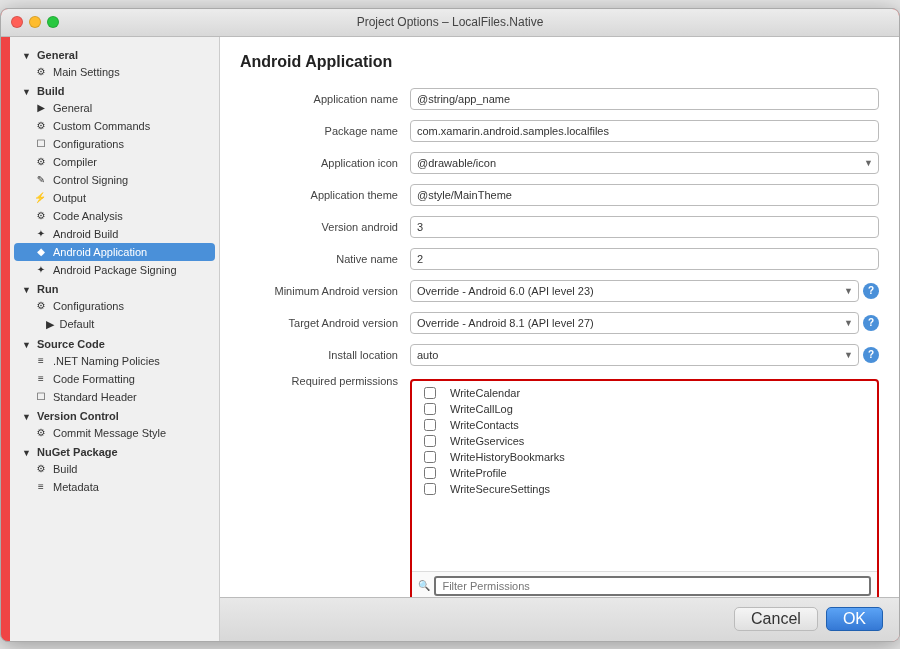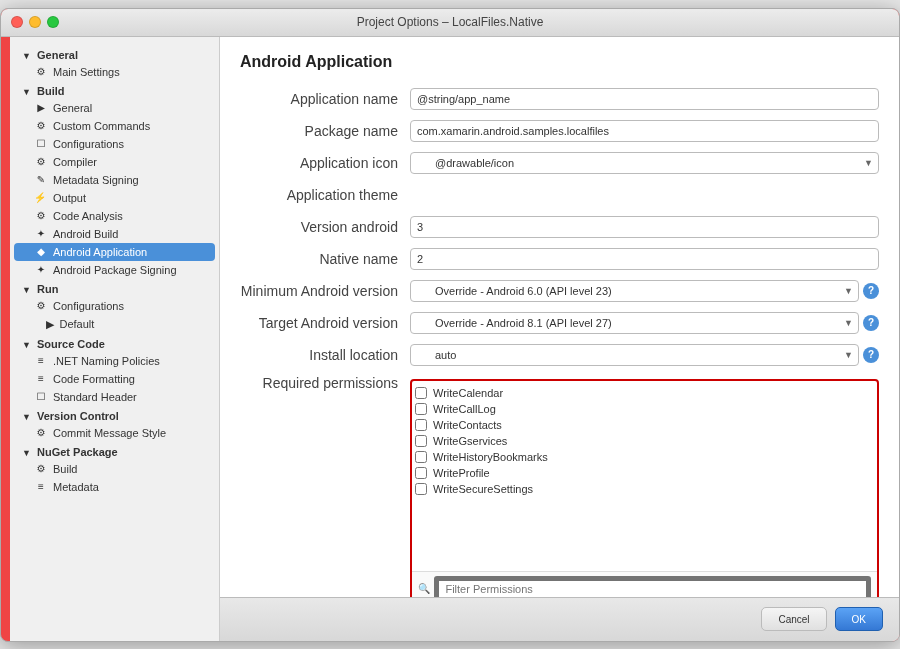--- a/index.html
+++ b/index.html
@@ -132,21 +132,21 @@
     .form-row {
       display: flex;
       align-items: center;
       margin-bottom: 8px;
       min-height: 24px;
     }
     .form-label {
       width: 170px;
       text-align: right;
       padding-right: 12px;
-      font-size: 14px;
+      font-size: 11px;
       color: #444;
       flex-shrink: 0;
     }
     .form-control {
       flex: 1;
       display: flex;
       align-items: center;
       gap: 4px;
     }
     .text-input {
@@ -164,21 +164,21 @@
       flex: 1;
       position: relative;
       display: flex;
       align-items: center;
     }
     .select-input {
       width: 100%;
       height: 22px;
       border: 1px solid #bbb;
       border-radius: 4px;
-      padding: 0 24px 0 24px;
+      padding: 0 24px 0 6px;
       font-size: 11px;
       background: white;
       color: #333;
       appearance: none;
       outline: none;
     }
     .select-arrow {
       position: absolute;
       right: 6px;
       font-size: 9px;
@@ -206,44 +206,44 @@
       flex: 1;
     }
     .permissions-list {
       height: 190px;
       overflow-y: auto;
       padding: 4px 0;
     }
     .permission-item {
       display: flex;
       align-items: center;
-      padding: 2px 3px;
-      font-size: 11px;
-      color: #333;
-      gap: 6px;
+      padding: 2px 12px;
+      font-size: 11px;
+      color: #333;
+      gap: 14px;
     }
     .permission-item.highlighted {
       background: #fffacd;
     }
     .permission-item input[type="checkbox"] {
       width: 12px;
       height: 12px;
       flex-shrink: 0;
     }
     .permissions-filter {
       border-top: 1px solid #ddd;
       padding: 4px 6px;
       display: flex;
       align-items: center;
       gap: 4px;
       background: #fafafa;
     }
     .permissions-filter input {
       flex: 1;
-      border: 5px solid #737373;
+      border: 2px solid #737373;
       border-radius: 3px;
       padding: 2px 6px;
       font-size: 11px;
       outline: none;
     }
     .filter-icon {
       font-size: 10px;
       color: #888;
     }
     .permissions-row {
@@ -262,21 +262,21 @@
       display: flex;
       align-items: center;
       justify-content: flex-end;
       padding: 0 16px;
       gap: 8px;
     }
     .btn {
       height: 24px;
       padding: 0 16px;
       border-radius: 5px;
-      font-size: 10px;
+      font-size: 16px;
       cursor: pointer;
       border: none;
       font-weight: 500;
     }
     .btn-cancel {
       background: linear-gradient(to bottom, #f5f5f5, #e0e0e0);
       border: 1px solid #bbb;
       color: #333;
     }
     .btn-ok {
@@ -327,21 +327,21 @@
       <div class="sidebar-item">
         <span class="item-icon">☐</span>
         <span>Configurations</span>
       </div>
       <div class="sidebar-item">
         <span class="item-icon">⚙</span>
         <span>Compiler</span>
       </div>
       <div class="sidebar-item">
         <span class="item-icon">✎</span>
-        <span>Metadata Signing</span>
+        <span>Control Signing</span>
       </div>
       <div class="sidebar-item">
         <span class="item-icon">⚡</span>
         <span>Output</span>
       </div>
       <div class="sidebar-item">
         <span class="item-icon">⚙</span>
         <span>Code Analysis</span>
       </div>
       <div class="sidebar-item">
@@ -435,20 +435,23 @@
               <select class="select-input">
                 <option>@drawable/icon</option>
               </select>
               <span class="select-arrow">▼</span>
             </div>
           </div>
         </div>
 
         <div class="form-row">
           <div class="form-label">Application theme</div>
+          <div class="form-control">
+            <input type="text" class="text-input" value="@style/MainTheme" style="">
+          </div>
         </div>
 
         <div class="form-row">
           <div class="form-label">Version android</div>
           <div class="form-control">
             <input type="text" class="text-input" value="3" style="">
           </div>
         </div>
 
         <div class="form-row">

